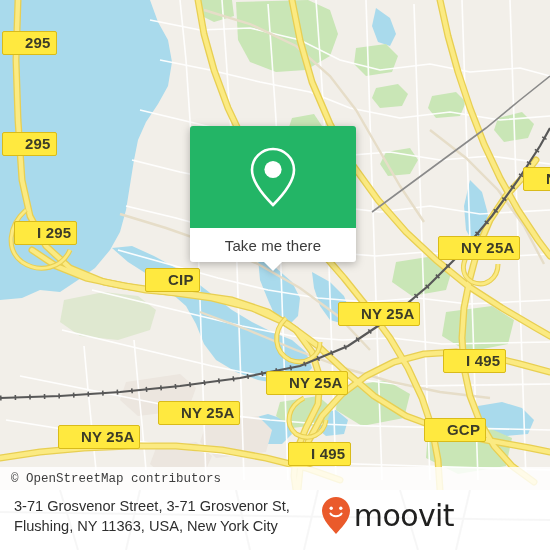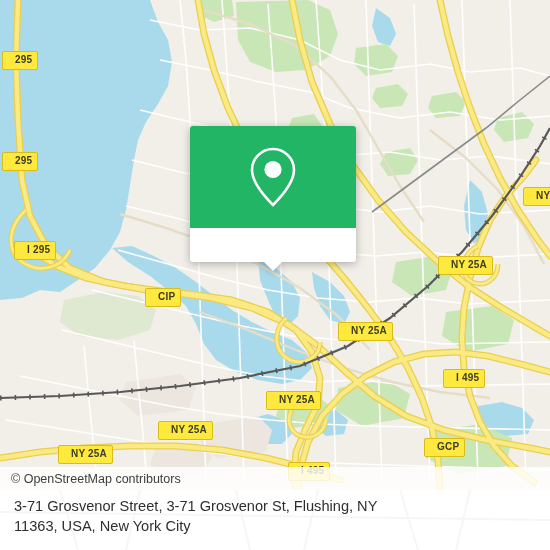--- a/index.html
+++ b/index.html
@@ -30,27 +30,26 @@
   #map-svg { position:absolute; left:0; top:0; width:550px; height:490px; display:block; }
 
   
   .shield {
     position: absolute;
     background: #ffe93f;
     border: 1.5px solid #d9bb1a;
     border-radius: 2px;
     color: #3c3c28;
     font-family: "Liberation Sans", sans-serif;
-    font-size: 10px;
+    font-size: 15px;
     font-weight: bold;
     line-height: 1;
-    padding: 3px 5px 4px 12px;
+    padding: 3px 5px 4px 22px;
     white-space: nowrap;
     letter-spacing: 0.2px;
-    margin-top: 20px;
   }
 
   
   #callout {
     position: absolute;
     left: 190px;
     top: 126px;
     width: 166px;
     filter: drop-shadow(0 2px 4px rgba(0,0,0,0.28));
   }
@@ -97,21 +96,21 @@
     width: 550px;
     height: 23px;
     background: rgba(255,255,255,0.82);
     display: flex;
     align-items: center;
   }
   #attribution-text {
     font-size: 12.5px;
     color: #3d3d3d;
     padding-left: 11px;
-    font-family: Liberation Sans, sans-serif;
+    font-family: Liberation Mono, monospace;
   }
 
   
   #footer {
     position: absolute;
     left: 0;
     top: 490px;
     width: 550px;
     height: 60px;
     background: #ffffff;
@@ -122,21 +121,21 @@
     left: 0; top: 0;
     width: 550px; height: 60px;
     opacity: 0.06;
   }
   #footer-inner {
     position: relative;
     width: 466px;
     height: 60px;
     display: flex;
     align-items: center;
-    justify-content: flex-start;
+    justify-content: center;
     padding: 0 12px 8px 14px;
     box-sizing: border-box;
   }
   #footer-address {
     font-size: 14.6px;
     line-height: 20px;
     color: #2e2e2e;
     max-width: 390px;
     font-family: "Liberation Sans", sans-serif;
   }
@@ -317,20 +316,21 @@
     <div class="shield" style="left:424px;top:418px;text-align:center;">GCP</div>
 
     <div id="callout">
       <div id="callout-top">
         <svg width="52" height="62" viewBox="0 0 52 62">
           <path d="M26 3 C14.5 3 5 12.3 5 23.8 C5 36 18 51 26 59 C34 51 47 36 47 23.8 C47 12.3 37.5 3 26 3 Z" fill="none" stroke="#ffffff" stroke-width="2.6"></path>
           <circle cx="26" cy="23.5" r="8.6" fill="#ffffff"></circle>
         </svg>
       </div>
       <div id="callout-bottom">
+        <span id="callout-label">Take me there</span>
         <div id="callout-tail"></div>
       </div>
     </div>
 
     <div id="attribution">
       <span id="attribution-text">© OpenStreetMap contributors</span>
     </div>
   </div>
 
   <div id="footer">
@@ -340,16 +340,25 @@
         <path d="M140,0 L126,60"></path>
         <path d="M236,0 L250,60"></path>
         <path d="M318,0 L304,60"></path>
         <path d="M400,0 L418,60"></path>
         <path d="M470,0 L456,60"></path>
         <path d="M0,22 L550,30"></path>
       </g>
     </svg>
     <div id="footer-inner">
       <div id="footer-address">3-71 Grosvenor Street, 3-71 Grosvenor St, Flushing, NY 11363, USA, New York City</div>
+      <div id="moovit-logo">
+        <svg width="30" height="40" viewBox="0 0 30 40">
+          <path d="M15 1 C7.3 1 1 7.3 1 15 C1 24 11 33 15 38 C19 33 29 24 29 15 C29 7.3 22.7 1 15 1 Z" fill="#ea5a2b"></path>
+          <circle cx="10.2" cy="12.2" r="1.7" fill="#ffffff"></circle>
+          <circle cx="19.8" cy="12.2" r="1.7" fill="#ffffff"></circle>
+          <path d="M9.4 17.6 C11.6 21.2 18.4 21.2 20.6 17.6" fill="none" stroke="#ffffff" stroke-width="1.9" stroke-linecap="round"></path>
+        </svg>
+        <span id="moovit-wordmark">moovit</span>
+      </div>
     </div>
   </div>
 
 </div>
 
 </body></html>

